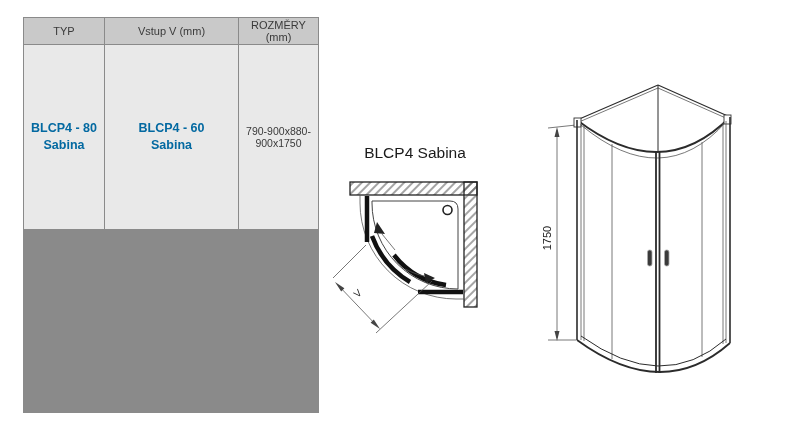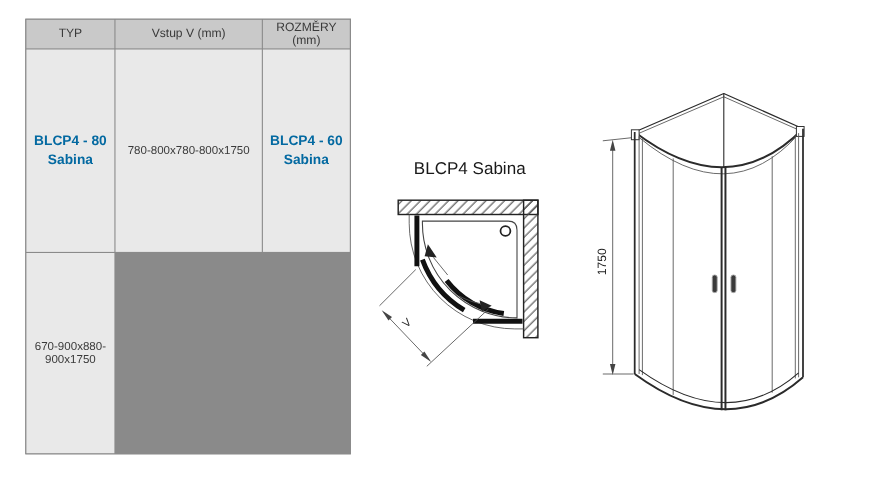--- a/index.html
+++ b/index.html
@@ -24,21 +24,21 @@
     background:var(--border);
     border:1px solid var(--border);
   }
   .cell{display:flex;align-items:center;justify-content:center;text-align:center;}
   .th{background:var(--header-bg);font-size:11px;color:#3a3a3a;}
   .td{background:var(--row-bg);font-size:11px;color:#3a3a3a;}
   .td.type{font-weight:bold;font-size:12.5px;flex-direction:column;line-height:1.35;color:#0369a1;}
   .td.dims,.td.entry{font-size:10.5px;}
 
   
-  .topview-wrap{position:absolute;left:344px;top:143px;width:160px;height:210px;}
+  .topview-wrap{position:absolute;left:332px;top:143px;width:160px;height:210px;}
   .frontview-wrap{position:absolute;left:533px;top:78px;width:235px;height:305px;}
   svg text{font-family:"Liberation Sans",sans-serif;fill:#1a1a1a;}
   .t-title{font-size:15.5px;}
   .t-dim{font-size:11px;fill:#222;}
   .t-v{font-size:10px;fill:#222;}
   .ln{stroke:var(--line);fill:none;}
   .thin{stroke:#555;stroke-width:0.8;fill:none;}
   .glass{stroke:#111;stroke-width:4.5;fill:none;}
   .arrowfill{fill:#222;stroke:none;}
   .dimfill{fill:#444;stroke:none;}
@@ -50,27 +50,26 @@
 
   <div class="spec-table">
     <div class="cell th">TYP</div>
     <div class="cell th">Vstup V (mm)</div>
     <div class="cell th">ROZMĚRY (mm)</div>
 
     <div class="cell td type">
       <span>BLCP4 - 80</span>
       <span>Sabina</span>
     </div>
-    <div class="cell td dims">780-800x780-800x1750</div>
 
     <div class="cell td type">
       <span>BLCP4 - 60</span>
       <span>Sabina</span>
     </div>
-    <div class="cell td dims">670-900x880-900x1750</div>
+    <div class="cell td dims">790-900x880-900x1750</div>
   </div>
 
   <div class="topview-wrap">
     <svg width="160" height="210" viewBox="0 0 160 210">
       <defs>
         <pattern id="hatch" patternUnits="userSpaceOnUse" width="6" height="6" patternTransform="rotate(45)">
           <line x1="1" y1="0" x2="1" y2="6" stroke="#4a4a4a" stroke-width="1"></line>
         </pattern>
       </defs>
 

